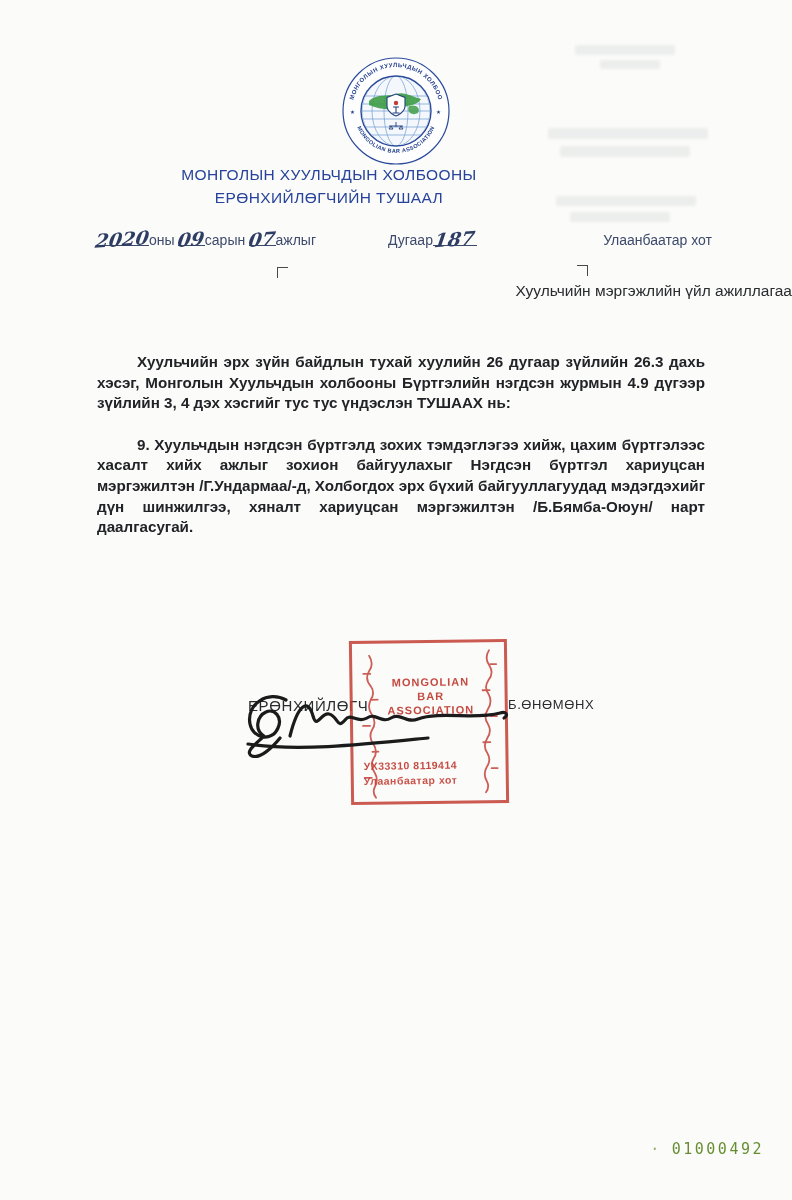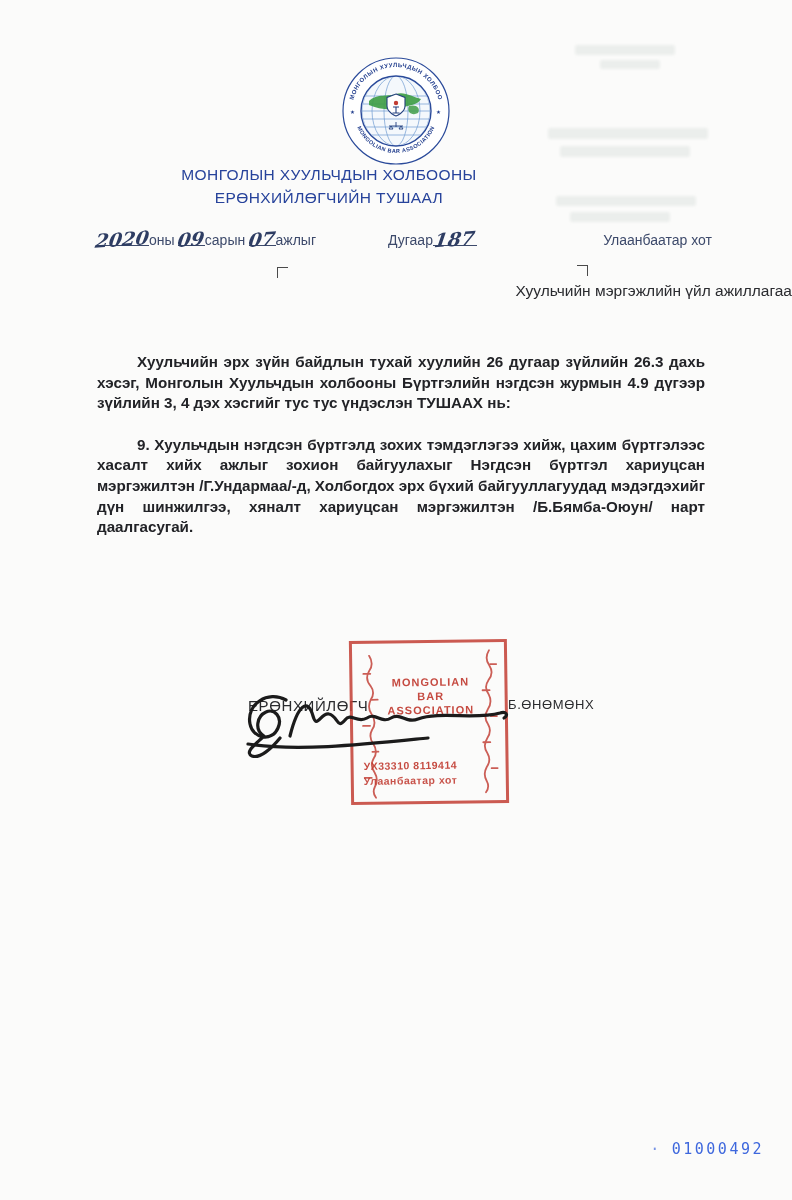--- a/index.html
+++ b/index.html
@@ -57,21 +57,21 @@
   .stamp-script.left { left:6px; }
   .stamp-script.right { right:4px; top:4px; }
   .stamp-center { position:absolute; left:28px; top:32px; width:100px; text-align:center;
                   font-weight:bold; font-size:11px; line-height:14px; letter-spacing:1px; opacity:.9; }
   .stamp-reg  { position:absolute; left:10px; top:116px; font-weight:bold; font-size:10.5px; letter-spacing:.5px; opacity:.9; }
   .stamp-city { position:absolute; left:10px; top:131px; font-weight:bold; font-size:10.5px; letter-spacing:.5px; opacity:.85; }
   .signature-svg { position:absolute; left:228px; top:678px; width:296px; height:100px; }
 
   
   .serial { position:absolute; right:28px; top:1140px; font-family:"DejaVu Sans Mono", monospace;
-            font-size:15px; letter-spacing:2.5px; color:#1d4ed8; opacity:.85; white-space:nowrap; }
+            font-size:15px; letter-spacing:2.5px; color:#4d7c0f; opacity:.85; white-space:nowrap; }
   .serial .tick { margin-right:10px; opacity:.7; }
 
   
   .ghost { position:absolute; background:rgba(135,152,146,.13); filter:blur(1.6px); border-radius:2px; }
 </style>
 </head>
 <body>
 
 <div class="page">
 

